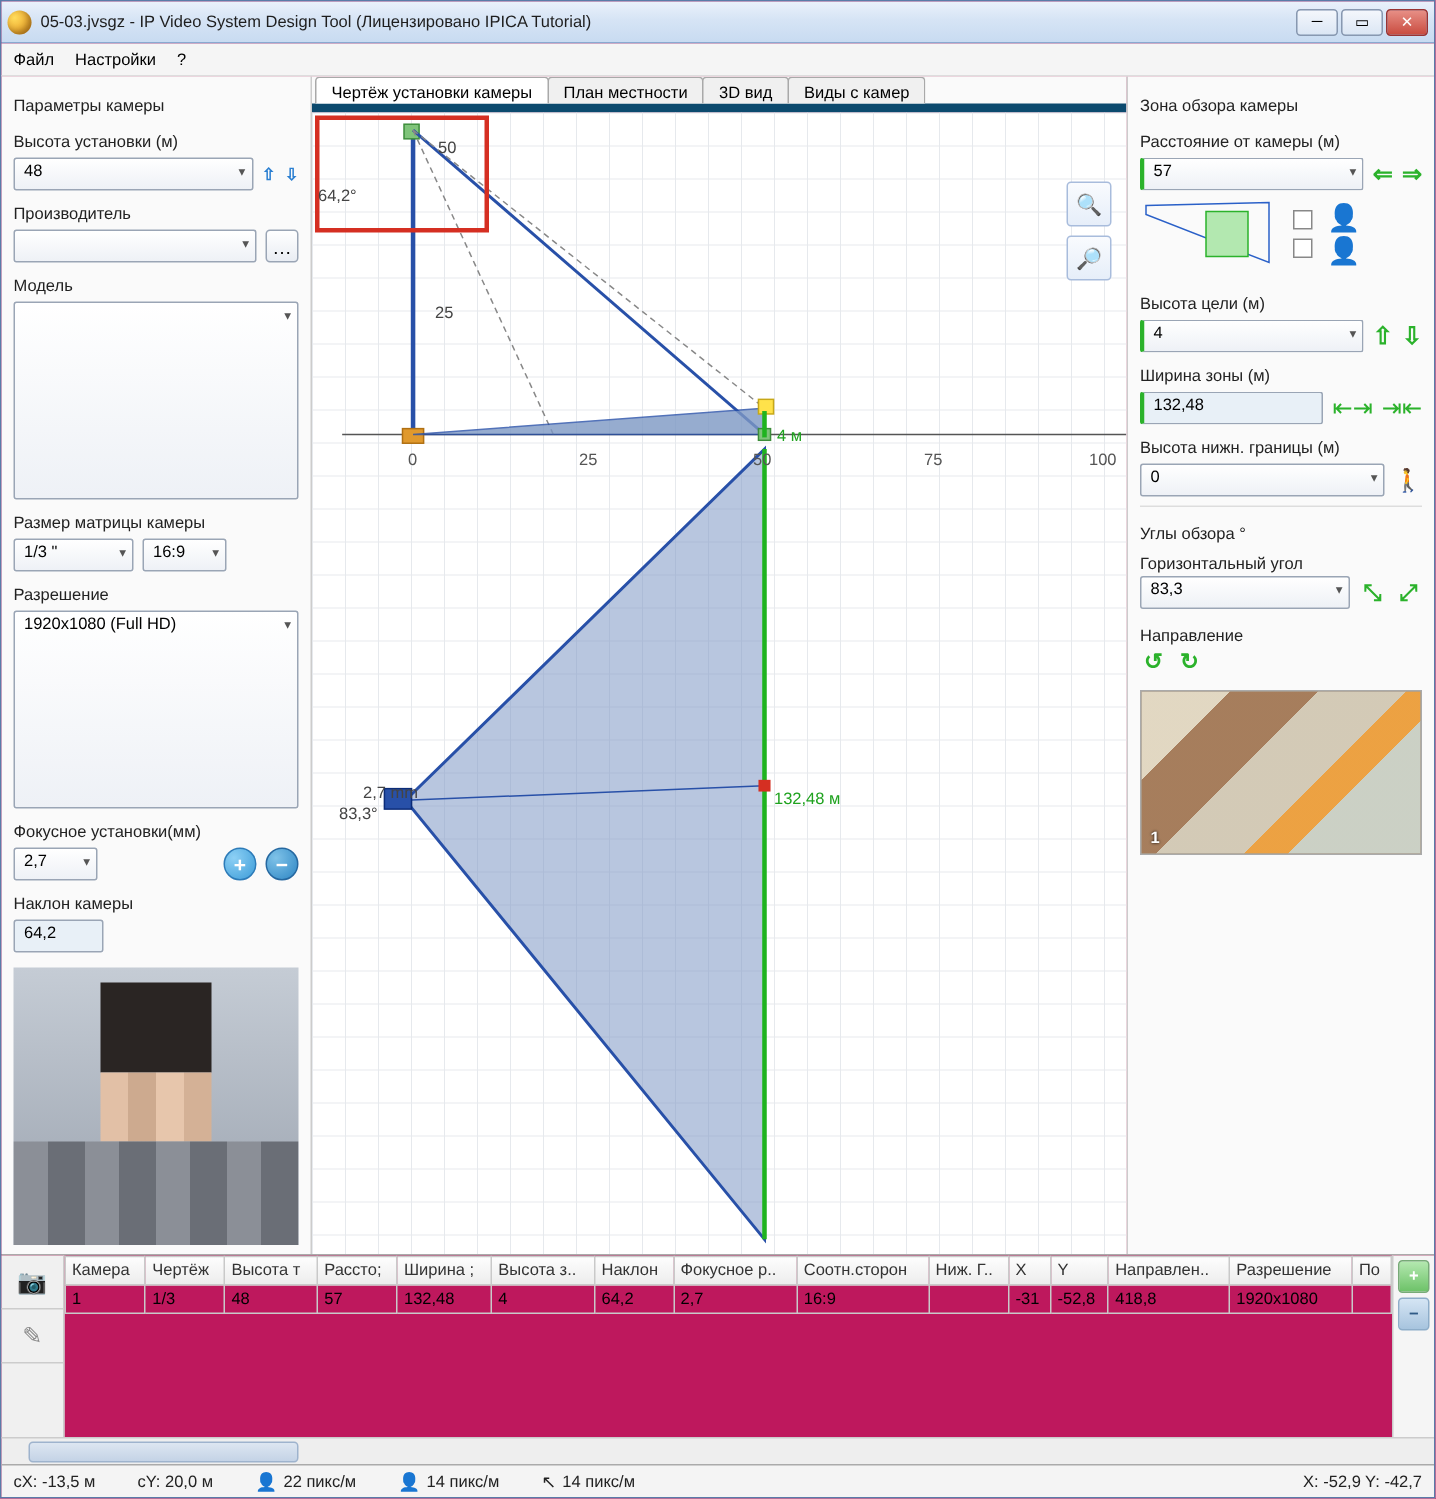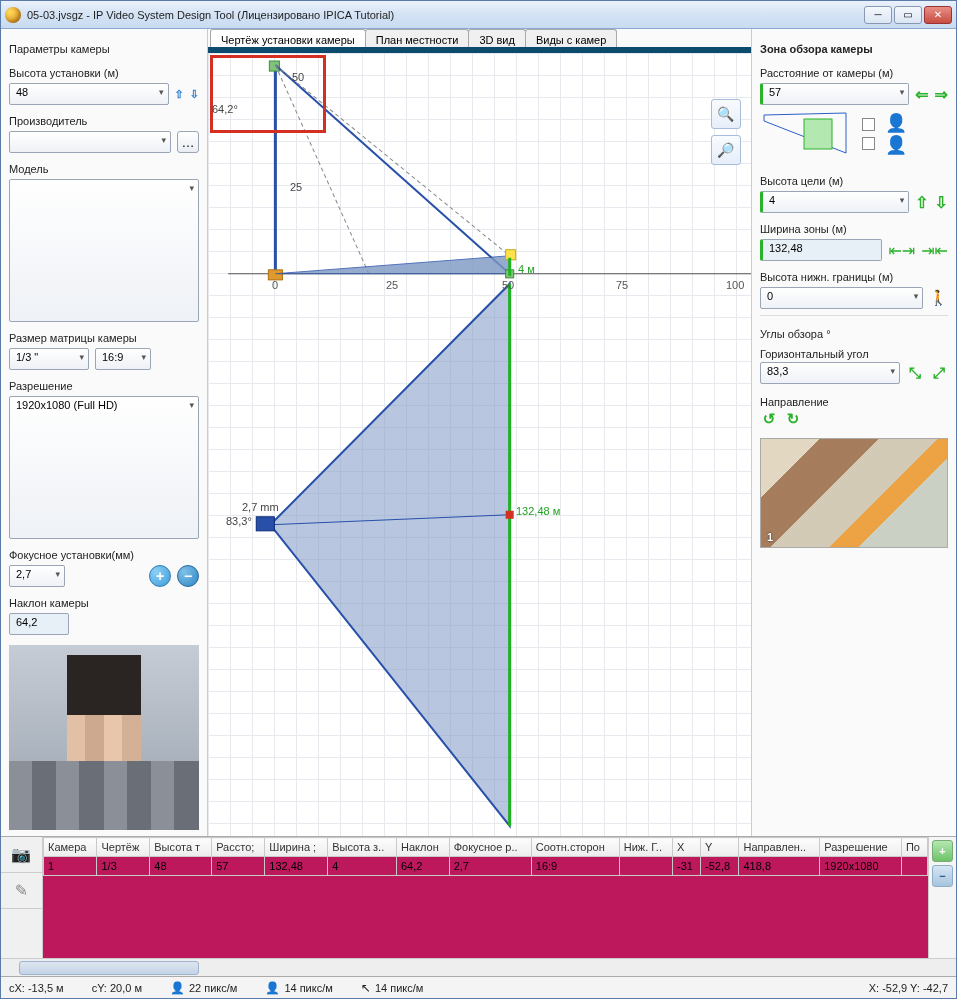--- a/index.html
+++ b/index.html
@@ -82,20 +82,25 @@
   <div class="titlebar">
     <div class="icon"></div>
     <div class="title">05-03.jvsgz - IP Video System Design Tool (Лицензировано  IPICA Tutorial)</div>
     <div class="winbtns">
       <div class="winbtn">─</div>
       <div class="winbtn">▭</div>
       <div class="winbtn close">✕</div>
     </div>
   </div>
 
+  <div class="menubar">
+    <span>Файл</span>
+    <span>Настройки</span>
+    <span>?</span>
+  </div>
 
 
   <div class="content">
 
     <div class="leftpanel">
       <div class="lbl">Параметры камеры</div>
       <div class="lbl">Высота установки (м)</div>
       <div class="row">
         <div class="combo">48</div>
         <span class="arrowup">⇧</span>
@@ -175,21 +180,21 @@
         <div class="axis-num" style="left:408px;top:226px">75</div>
         <div class="axis-num" style="left:518px;top:226px">100</div>
         <div class="zoombtns">
           <div class="zoombtn">🔍</div>
           <div class="zoombtn">🔎</div>
         </div>
       </div>
     </div>
 
     <div class="rightpanel">
-      <div class="lbl" style="font-weight:bold">Зона обзора камеры</div>
+      <div class="lbl" style="font-weight:normal">Зона обзора камеры</div>
       <div class="lbl">Расстояние от камеры (м)</div>
       <div class="row">
         <div class="combo" style="border-left:3px solid #2bb22b">57</div>
         <span class="garrow">⇐</span>
         <span class="garrow">⇒</span>
       </div>
       <div class="row" style="margin:4px 0 8px">
         <svg width="90" height="46">
           <polygon points="4,4 86,2 86,42 4,10" fill="none" stroke="#2a60c8"></polygon>
           <rect x="44" y="8" width="28" height="30" fill="#b3e8b0" stroke="#2bb22b"></rect>

